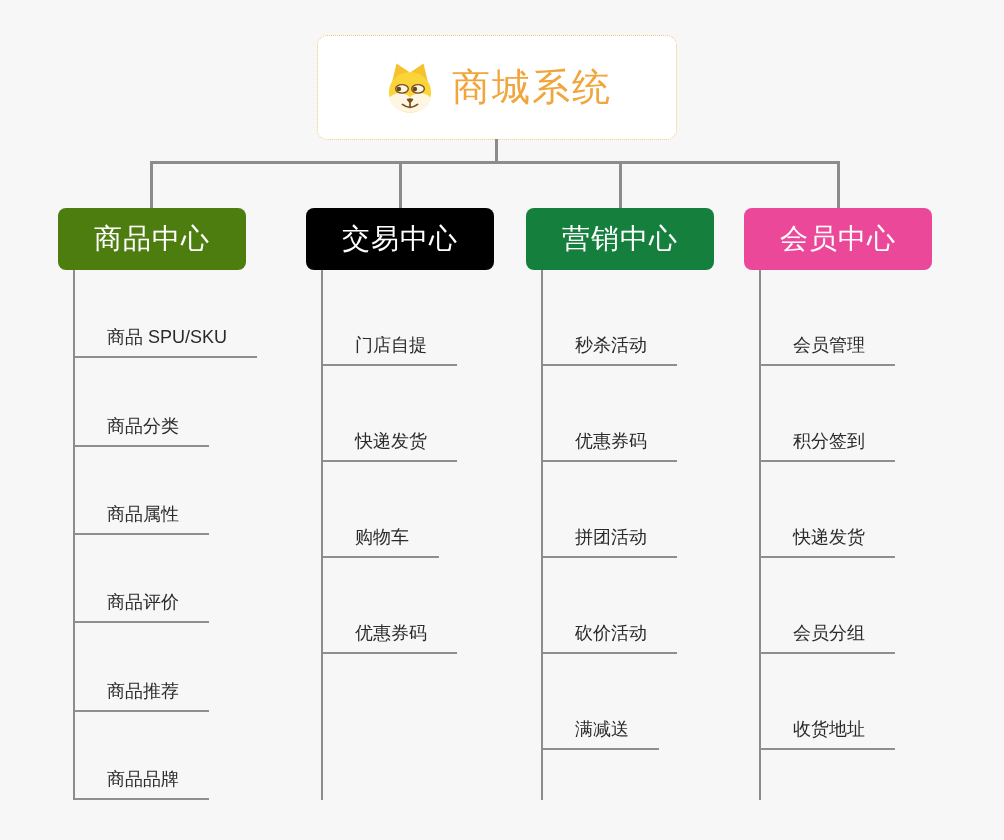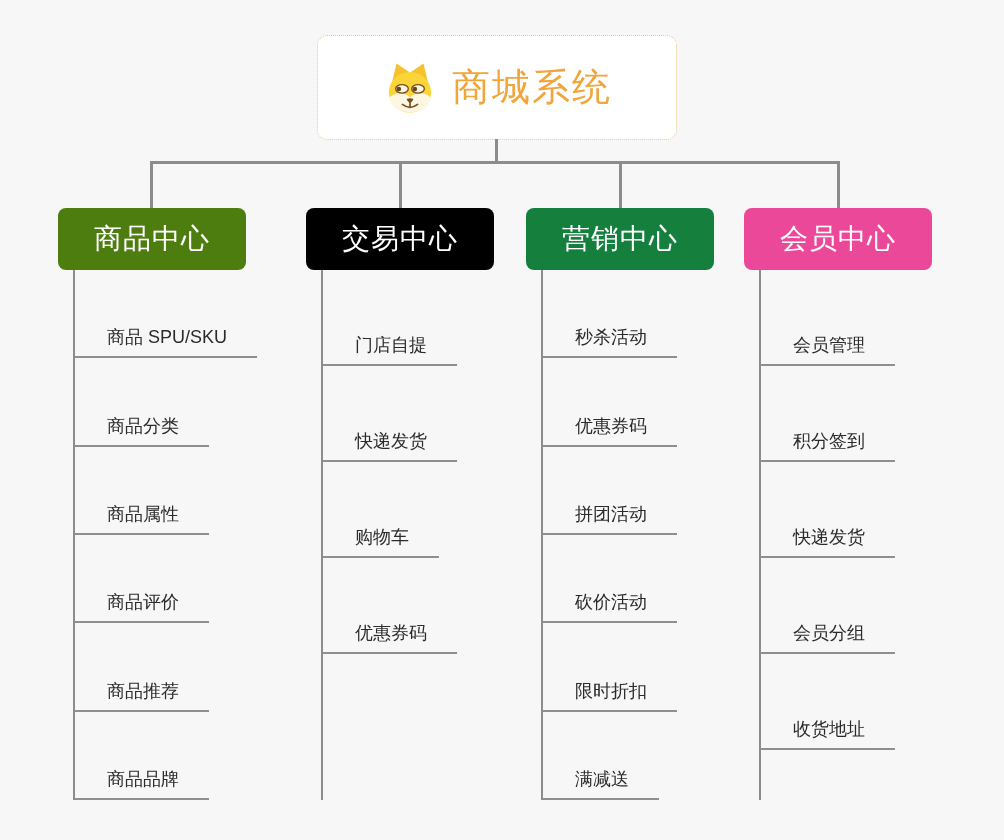--- a/index.html
+++ b/index.html
@@ -131,21 +131,20 @@
     </div>
   </div>
 
   <div class="branch b2">
     <div class="branch-header" style="background: #15803d;">营销中心</div>
     <div class="items">
       <div class="item">秒杀活动</div>
       <div class="item">优惠券码</div>
       <div class="item">拼团活动</div>
       <div class="item">砍价活动</div>
-      <div class="item">限时折扣</div>
       <div class="item">满减送</div>
     </div>
   </div>
 
   <div class="branch b3">
     <div class="branch-header" style="background: #ec4899; font-family: Liberation Serif, serif;">会员中心</div>
     <div class="items">
       <div class="item">会员管理</div>
       <div class="item">积分签到</div>
       <div class="item">快递发货</div>

